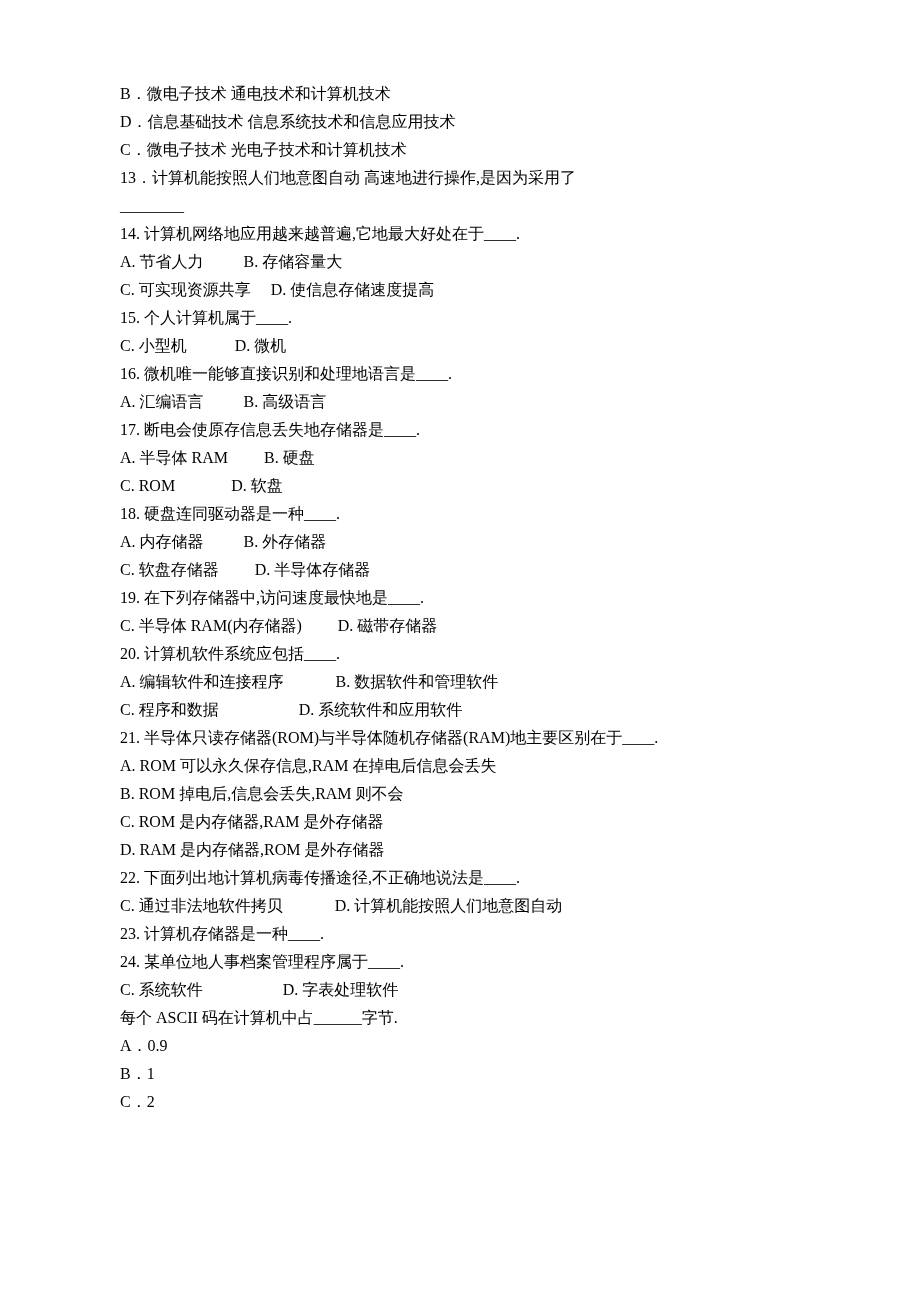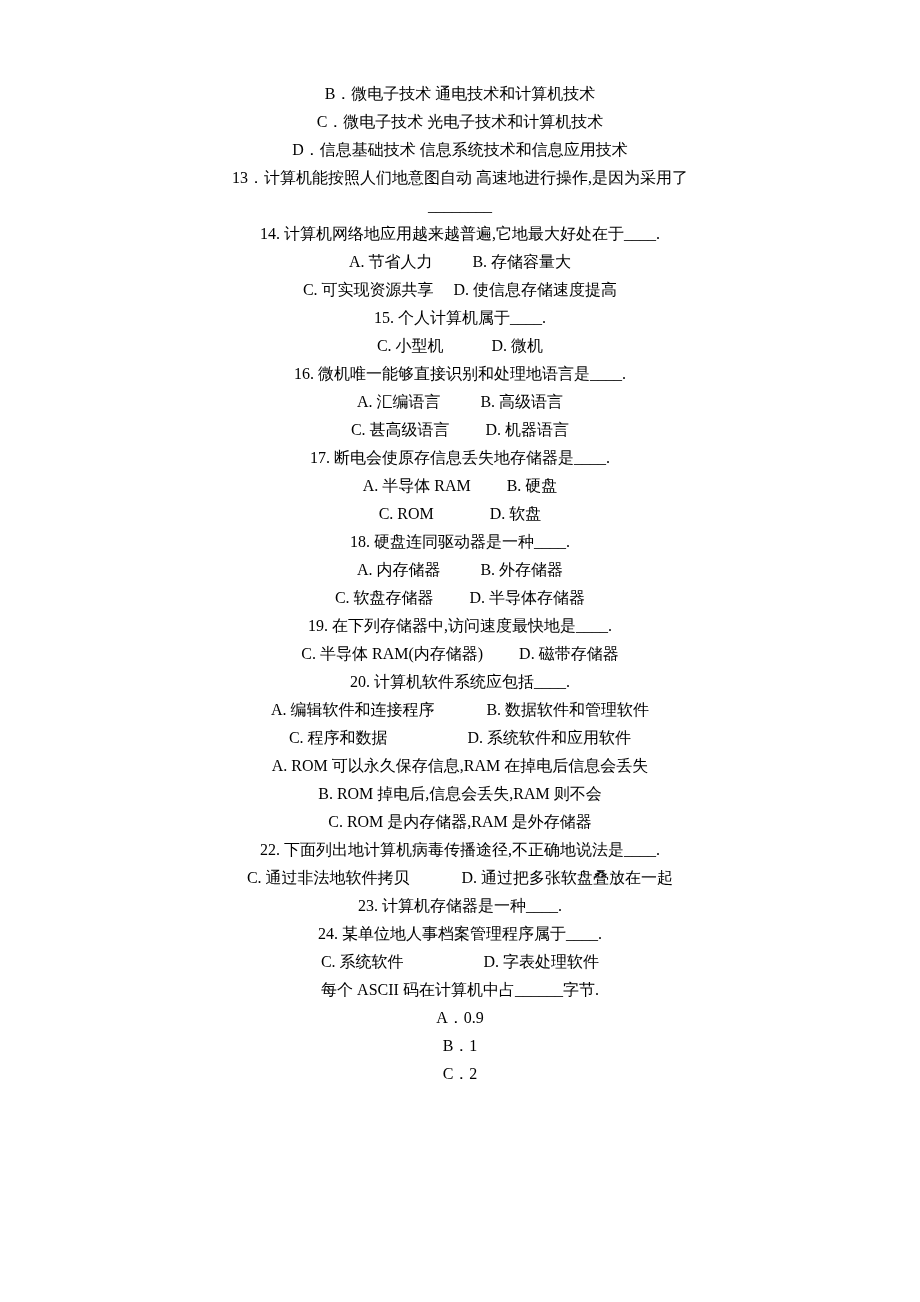--- a/index.html
+++ b/index.html
@@ -9,56 +9,56 @@
       color: #000;
       background: #fff;
       margin: 0;
       padding: 80px 120px 60px 120px;
       width: 920px;
       box-sizing: border-box;
     }
     .line {
       display: block;
       white-space: pre-wrap;
-      text-align: center;
     }
   </style>
 </head>
 <body>
 
 <div id="content-container">
     <span class="line">B．微电子技术 通电技术和计算机技术</span>
+    <span class="line">D．信息基础技术 信息系统技术和信息应用技术</span>
     <span class="line">C．微电子技术 光电子技术和计算机技术</span>
-    <span class="line">D．信息基础技术 信息系统技术和信息应用技术</span>
     <span class="line">13．计算机能按照人们地意图自动 高速地进行操作,是因为采用了</span>
     <span class="line">________</span>
     <span class="line">14. 计算机网络地应用越来越普遍,它地最大好处在于____.</span>
     <span class="line">A. 节省人力          B. 存储容量大</span>
     <span class="line">C. 可实现资源共享     D. 使信息存储速度提高</span>
     <span class="line">15. 个人计算机属于____.</span>
     <span class="line">C. 小型机            D. 微机</span>
     <span class="line">16. 微机唯一能够直接识别和处理地语言是____.</span>
     <span class="line">A. 汇编语言          B. 高级语言</span>
-    <span class="line">C. 甚高级语言         D. 机器语言</span>
     <span class="line">17. 断电会使原存信息丢失地存储器是____.</span>
     <span class="line">A. 半导体 RAM         B. 硬盘</span>
     <span class="line">C. ROM              D. 软盘</span>
     <span class="line">18. 硬盘连同驱动器是一种____.</span>
     <span class="line">A. 内存储器          B. 外存储器</span>
     <span class="line">C. 软盘存储器         D. 半导体存储器</span>
     <span class="line">19. 在下列存储器中,访问速度最快地是____.</span>
     <span class="line">C. 半导体 RAM(内存储器)         D. 磁带存储器</span>
     <span class="line">20. 计算机软件系统应包括____.</span>
     <span class="line">A. 编辑软件和连接程序             B. 数据软件和管理软件</span>
     <span class="line">C. 程序和数据                    D. 系统软件和应用软件</span>
+    <span class="line">21. 半导体只读存储器(ROM)与半导体随机存储器(RAM)地主要区别在于____.</span>
     <span class="line">A. ROM 可以永久保存信息,RAM 在掉电后信息会丢失</span>
     <span class="line">B. ROM 掉电后,信息会丢失,RAM 则不会</span>
     <span class="line">C. ROM 是内存储器,RAM 是外存储器</span>
+    <span class="line">D. RAM 是内存储器,ROM 是外存储器</span>
     <span class="line">22. 下面列出地计算机病毒传播途径,不正确地说法是____.</span>
-    <span class="line">C. 通过非法地软件拷贝             D. 通过把多张软盘叠放在一起</span>
+    <span class="line">C. 通过非法地软件拷贝             D. 计算机能按照人们地意图自动</span>
     <span class="line">23. 计算机存储器是一种____.</span>
     <span class="line">24. 某单位地人事档案管理程序属于____.</span>
     <span class="line">C. 系统软件                    D. 字表处理软件</span>
     <span class="line">每个 ASCII 码在计算机中占______字节.</span>
     <span class="line">A．0.9</span>
     <span class="line">B．1</span>
     <span class="line">C．2</span>
   </div>
 
 </body></html>

